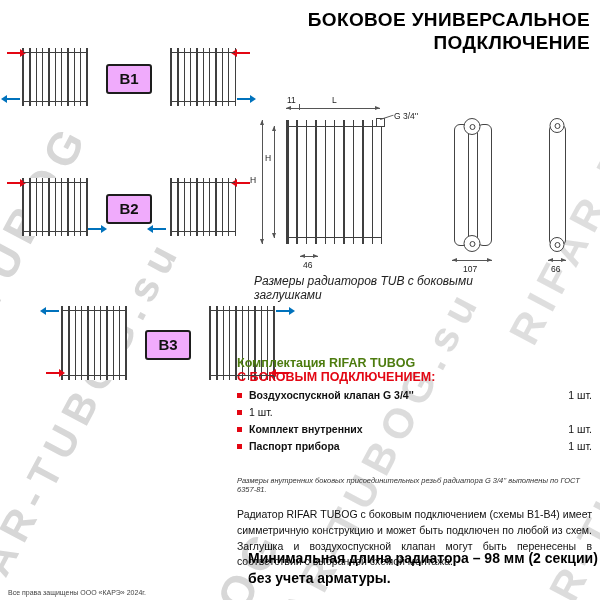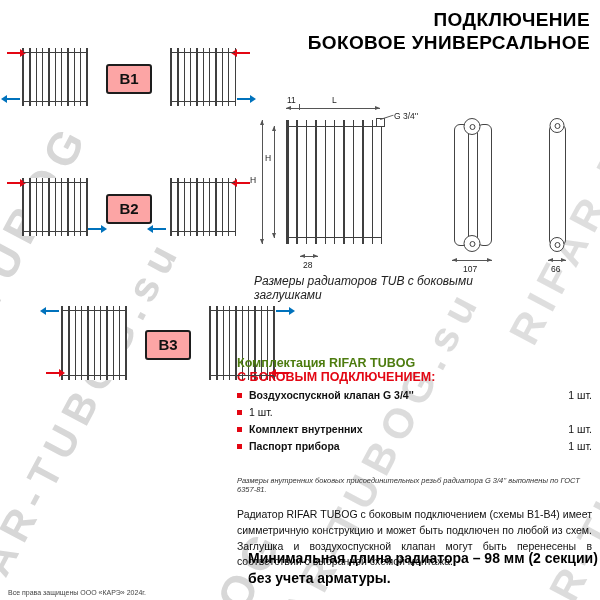--- a/index.html
+++ b/index.html
@@ -15,21 +15,21 @@
   
   .scheme-row{position:absolute;left:22px;width:212px;height:58px;}
   .scheme-row.tall{height:74px;margin-left:39px;}
   .rad{position:absolute;top:0;width:64px;height:58px;background:#fff;
        border-left:1.6px solid #3f3f3f;border-right:1.6px solid #3f3f3f;}
   .scheme-row.tall .rad{height:74px;}
   .rad .tubes{position:absolute;inset:0;
        background:repeating-linear-gradient(90deg,#3f3f3f 0 1.3px,transparent 1.3px 6.35px);}
   .rad::before{content:"";position:absolute;left:0;right:0;top:4px;border-top:1.4px solid #3f3f3f;z-index:2;}
   .rad::after{content:"";position:absolute;left:0;right:0;bottom:4px;border-bottom:1.4px solid #3f3f3f;z-index:2;}
-  .scheme-label{position:absolute;left:84px;top:16px;width:42px;height:26px;background:#fca5a5;
+  .scheme-label{position:absolute;left:84px;top:16px;width:42px;height:26px;background:#f0abfc;
        border:2px solid #1d1d1d;border-radius:3px;font-weight:700;font-size:15px;
        line-height:26px;text-align:center;}
   .scheme-row.tall .scheme-label{top:24px;}
   .arr{position:absolute;width:13px;height:2.4px;background:currentColor;}
   .arr::after{content:"";position:absolute;top:-3.4px;width:0;height:0;
        border-top:4.6px solid transparent;border-bottom:4.6px solid transparent;}
   .arr.dir-r::after{left:100%;border-left:6.5px solid currentColor;}
   .arr.dir-l::after{right:100%;border-right:6.5px solid currentColor;}
   .c-red{color:var(--supply,#e30613);}
   .c-blue{color:var(--return,#0072bc);}
@@ -87,22 +87,22 @@
   <span class="wm" style="left:-45px;top:295px;font-size:46px;">TUBOG</span>
   <span class="wm" style="left:-70px;top:640px;font-size:42px;">RIFAR-TUBOG.su</span>
   <span class="wm" style="left:150px;top:700px;font-size:46px;">TUBOG</span>
   <span class="wm" style="left:230px;top:690px;font-size:42px;opacity:.85;">RIFAR-TUBOG.su</span>
   <span class="wm" style="left:500px;top:330px;font-size:42px;opacity:.8;">RIFAR-TUBOG.su</span>
   <span class="wm" style="left:480px;top:700px;font-size:42px;opacity:.85;">RIFAR-TUBOG.su</span>
 
   <div class="layer">
 
     <div class="title">
+      <div>БОКОВОЕ УНИВЕРСАЛЬНОЕ</div>
       <div>ПОДКЛЮЧЕНИЕ</div>
-      <div>БОКОВОЕ УНИВЕРСАЛЬНОЕ</div>
     </div>
 
     <div class="scheme-row" style="top:48px;">
       <div class="rad" style="left:0;">
           <div class="tubes"></div>
         </div>
       <div class="scheme-label">В1</div>
       <div class="rad" style="left:148px;">
           <div class="tubes"></div>
         </div>
@@ -155,21 +155,21 @@
 
       <div class="leader" style="left:132px;top:27px;"></div>
       <span class="dimlbl" style="left:146px;top:20px;">G 3/4''</span>
 
       <div class="dimv" style="left:14px;top:28px;height:124px;"></div>
       <div class="dimv" style="left:26px;top:34px;height:112px;"></div>
       <span class="dimlbl" style="left:2px;top:84px;">H</span>
       <span class="dimlbl" style="left:17px;top:62px;">Н</span>
 
       <div class="dimh" style="left:52px;top:164px;width:18px;"></div>
-      <span class="dimlbl" style="left:55px;top:169px;">28</span>
+      <span class="dimlbl" style="left:55px;top:169px;">46</span>
 
       <div class="caption">Размеры радиаторов TUB с боковыми заглушками</div>
 
       <div class="sect" style="left:204px;width:40px;">
         <div class="pill" style="left:2px;width:13px;"></div>
         <div class="pill" style="left:25px;width:13px;"></div>
         <div class="boss b-top"></div>
         <div class="boss b-bot"></div>
       </div>
       <div class="dimh" style="left:204px;top:168px;width:40px;"></div>

